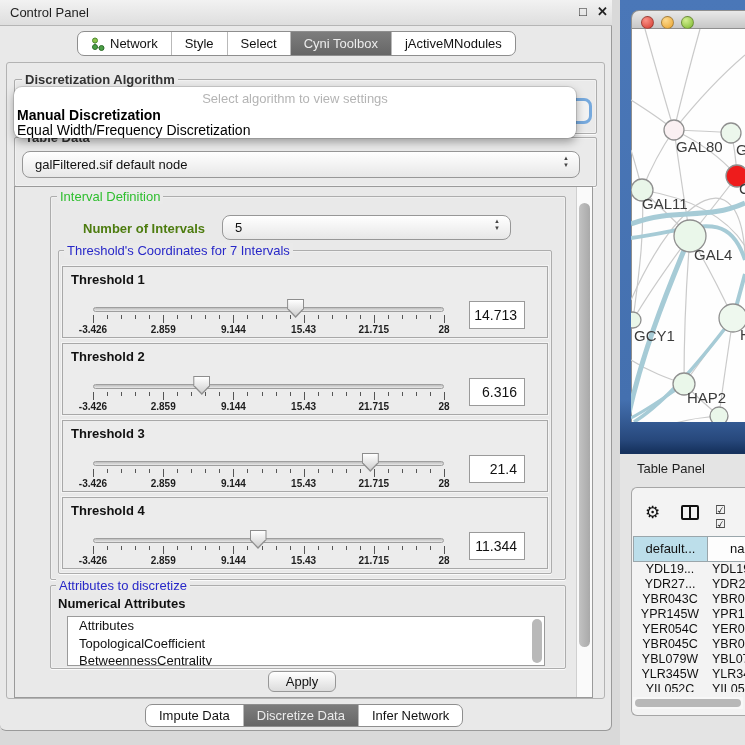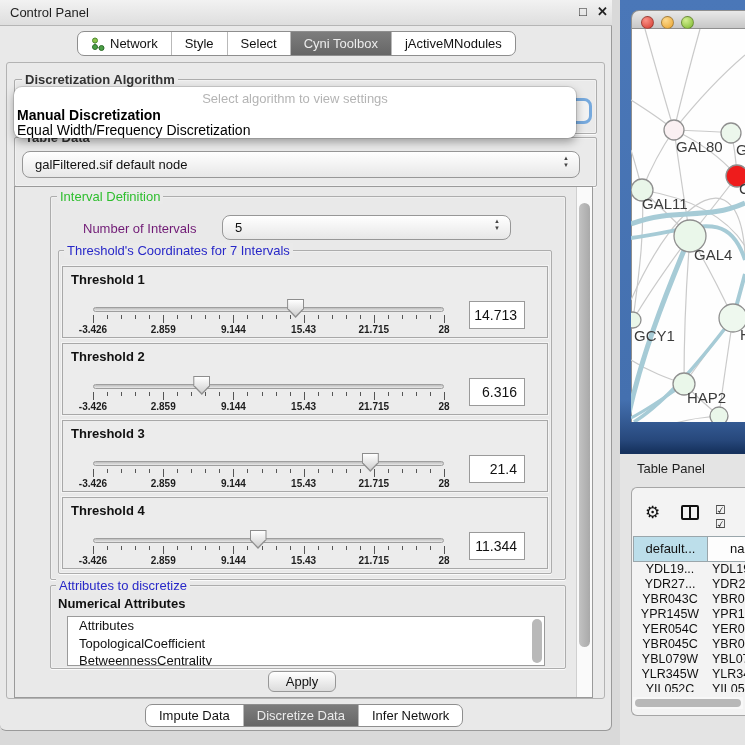--- a/index.html
+++ b/index.html
@@ -179,21 +179,21 @@
       </span>
     </div>
 
     <div class="scrollpane"></div>
     <div class="vsb-track"></div>
     <div class="vsb-thumb"></div>
 
     <span class="grp-label lab-green" style="left:57px; top:189px;">Interval Definition</span>
     <div class="grp-box" style="left:50px; top:196px; width:516px; height:384px;"></div>
 
-    <span style="position:absolute; left:83px; top:221px; font-size:13px; font-weight:normal; color:#701a75; z-index:2;">Number of Intervals</span>
+    <span style="position:absolute; left:83px; top:221px; font-size:13px; font-weight:bold; color:#4d7c0f; z-index:2;">Number of Intervals</span>
     <div class="combo" style="left:222px; top:215px; width:289px; height:25px; z-index:2;">
       <span class="val" style="top:4px;">5</span>
       <span class="steppers" style="top:2px;">
         <span>▲</span><br><span>▼</span>
       </span>
     </div>
 
     <span class="grp-label lab-blue" style="left:64px; top:243px; z-index:3;">Threshold's Coordinates for 7 Intervals</span>
     <div class="grp-box" style="left:58px; top:250px; width:494px; height:324px; z-index:2;"></div>
     <div id="thr-rows" style="position:absolute; left:62px; top:266px; width:486px; height:303px; z-index:3;">

